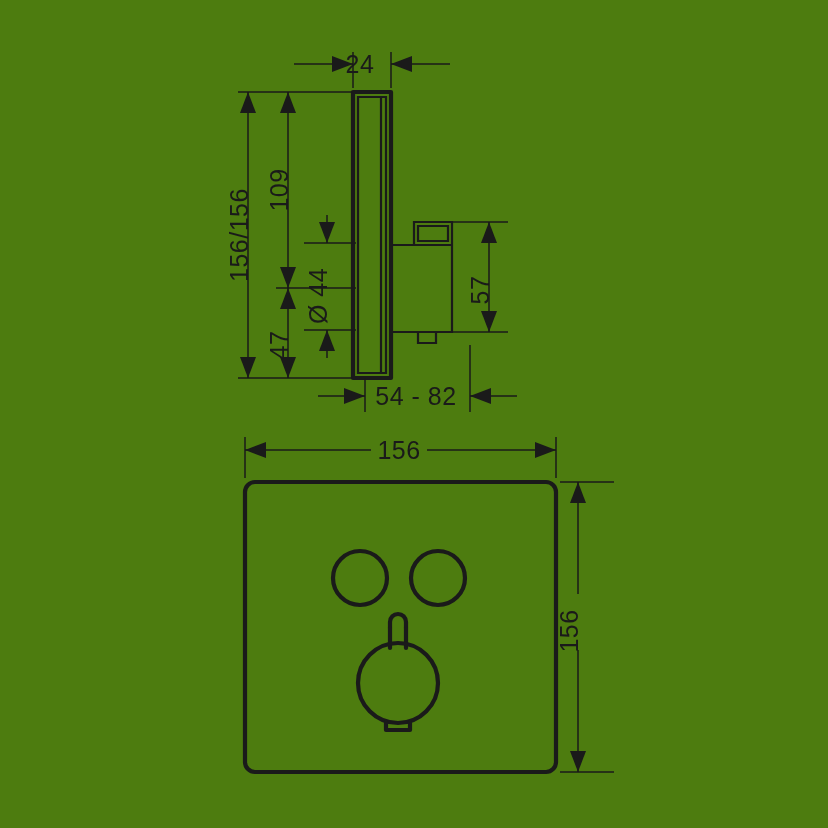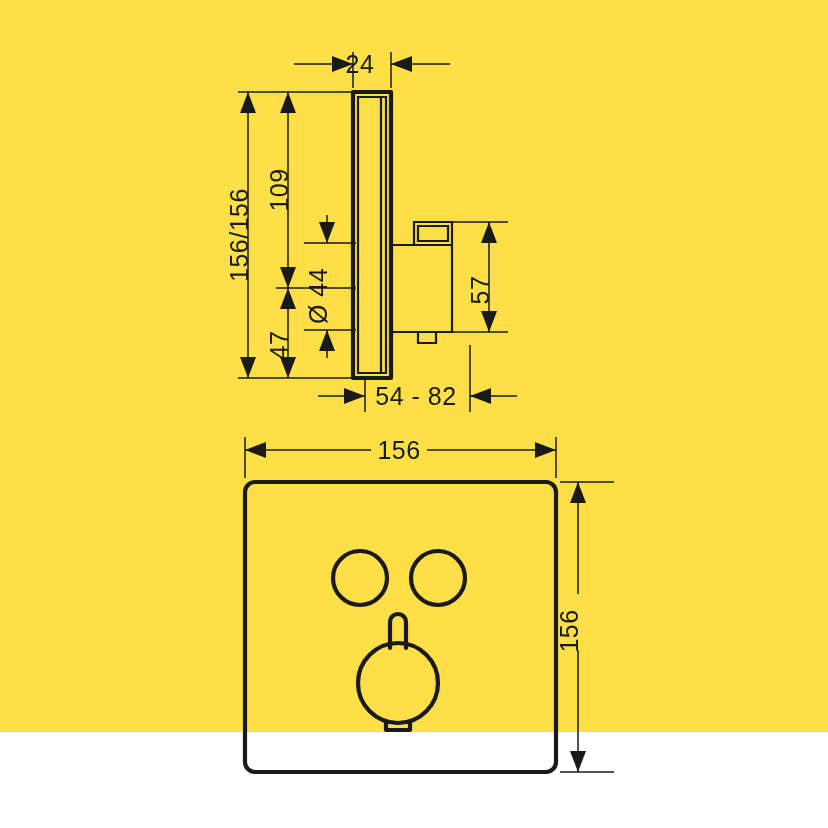--- a/index.html
+++ b/index.html
@@ -9,22 +9,22 @@
   }
   body {
     width: 828px;
     height: 828px;
     font-family: "Liberation Sans", sans-serif;
     overflow: hidden;
   }
   #drawing-root {
     position: relative;
     width: 828px;
-    height: 732px;
-    background: #fde047;
+    height: 828px;
+    background: #4d7c0f;
   }
   svg#tech-drawing {
     display: block;
     width: 828px;
     height: 828px;
   }
   .dim-text {
     font-family: "Liberation Sans", sans-serif;
     font-size: 25px;
     fill: #1a1a1a;

